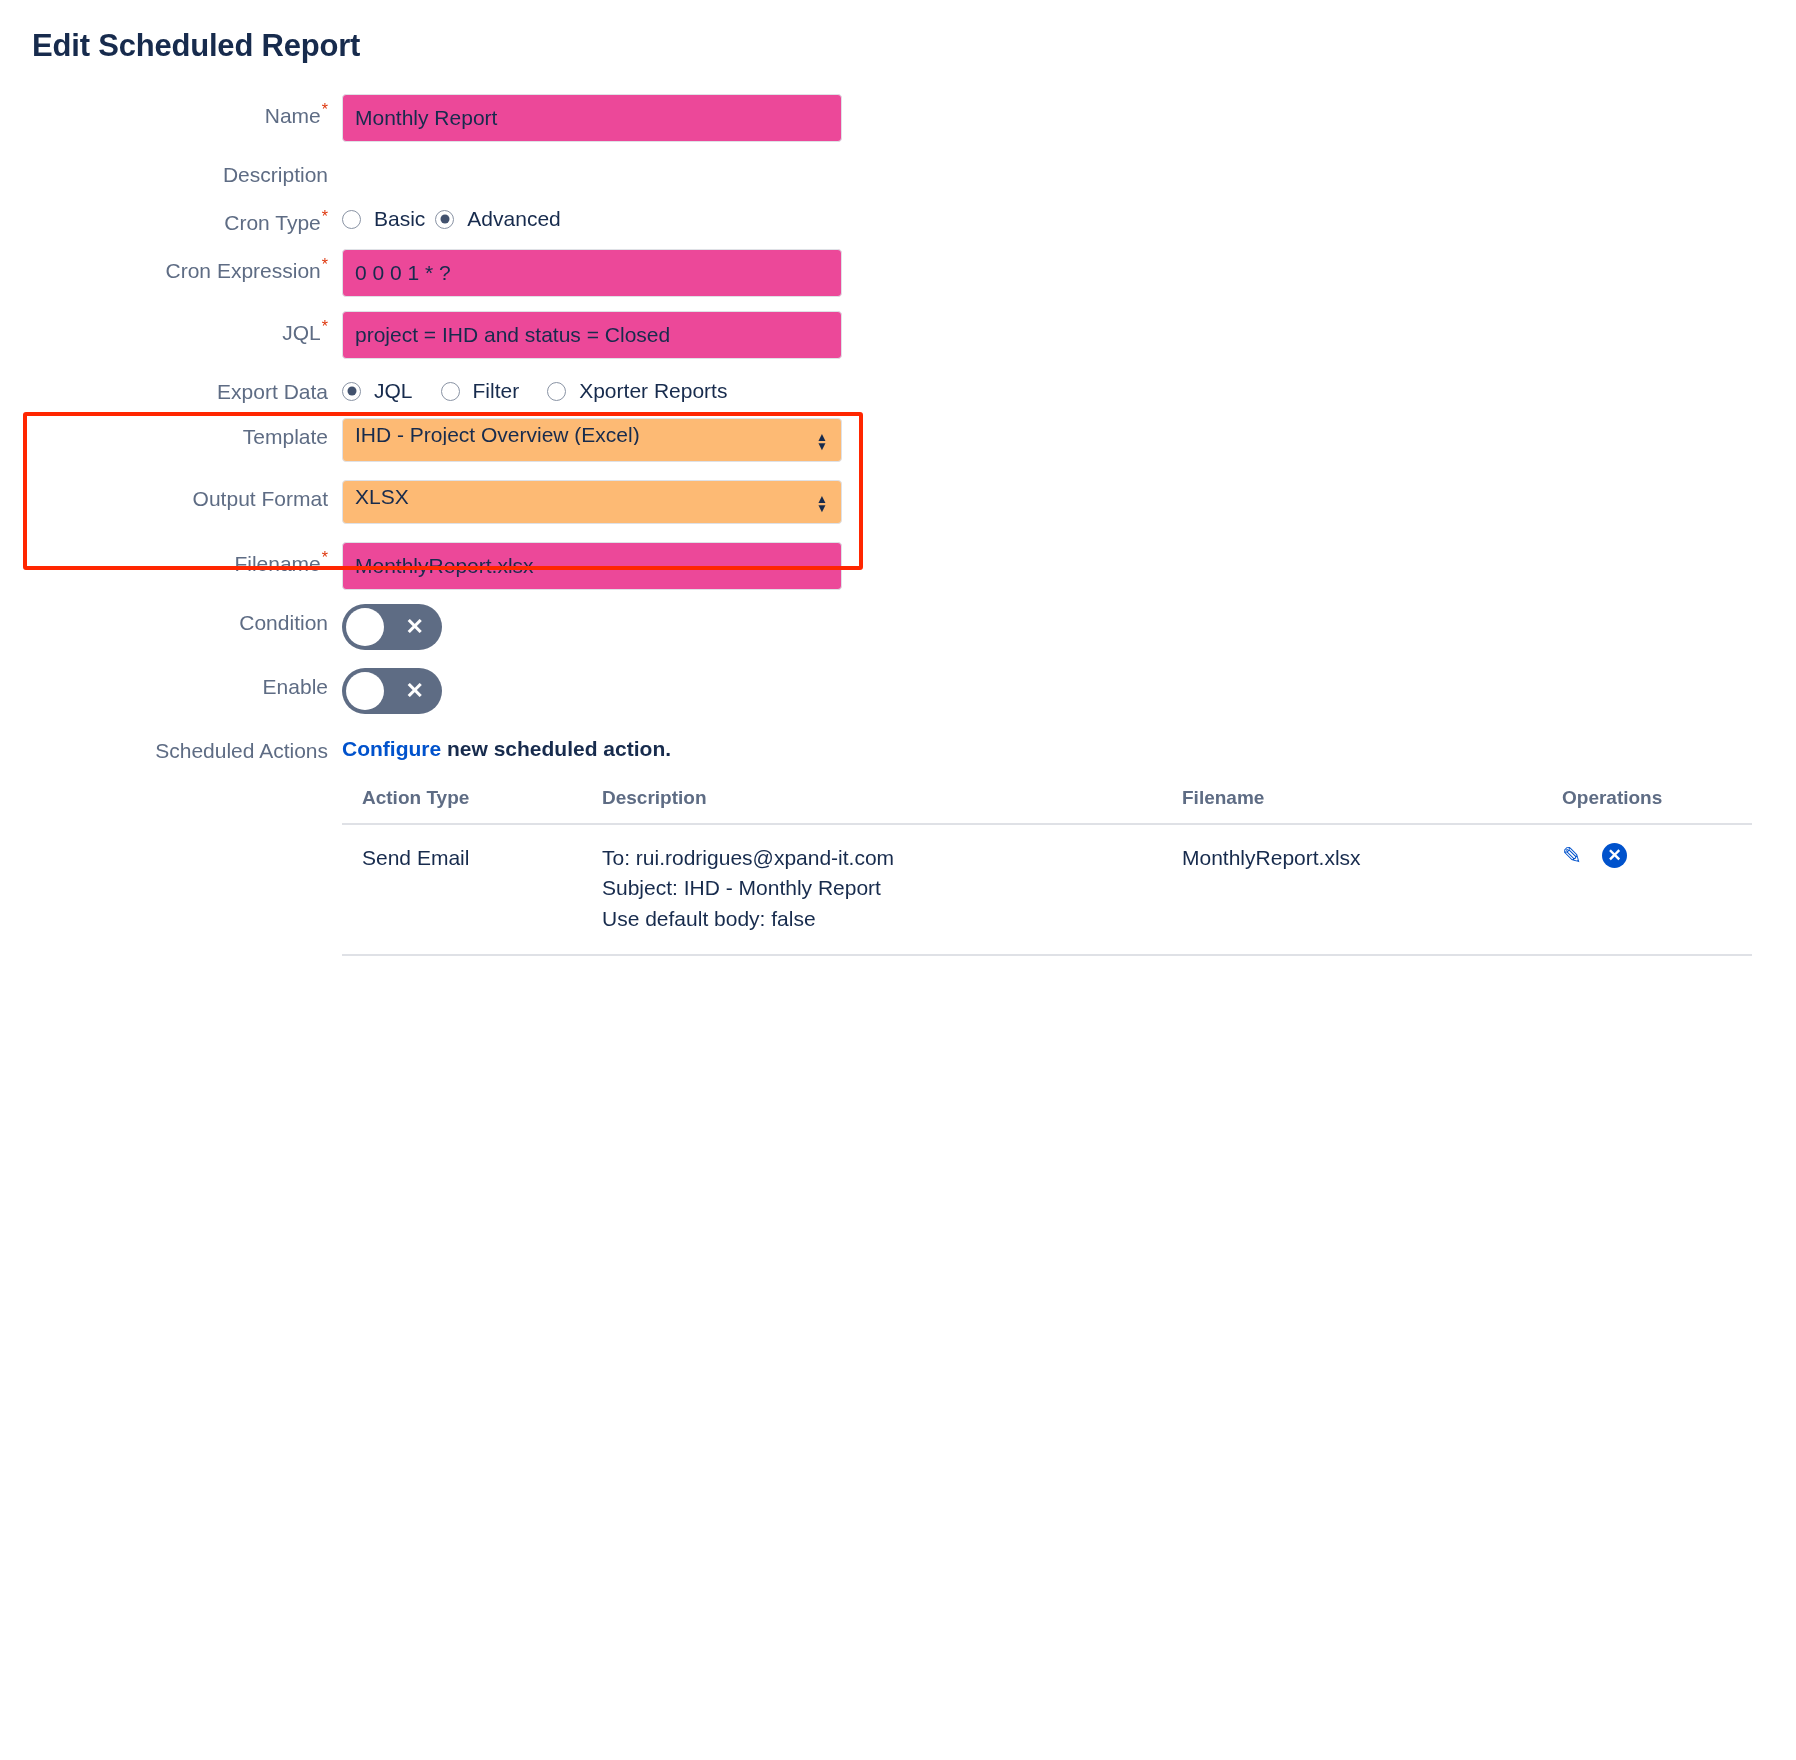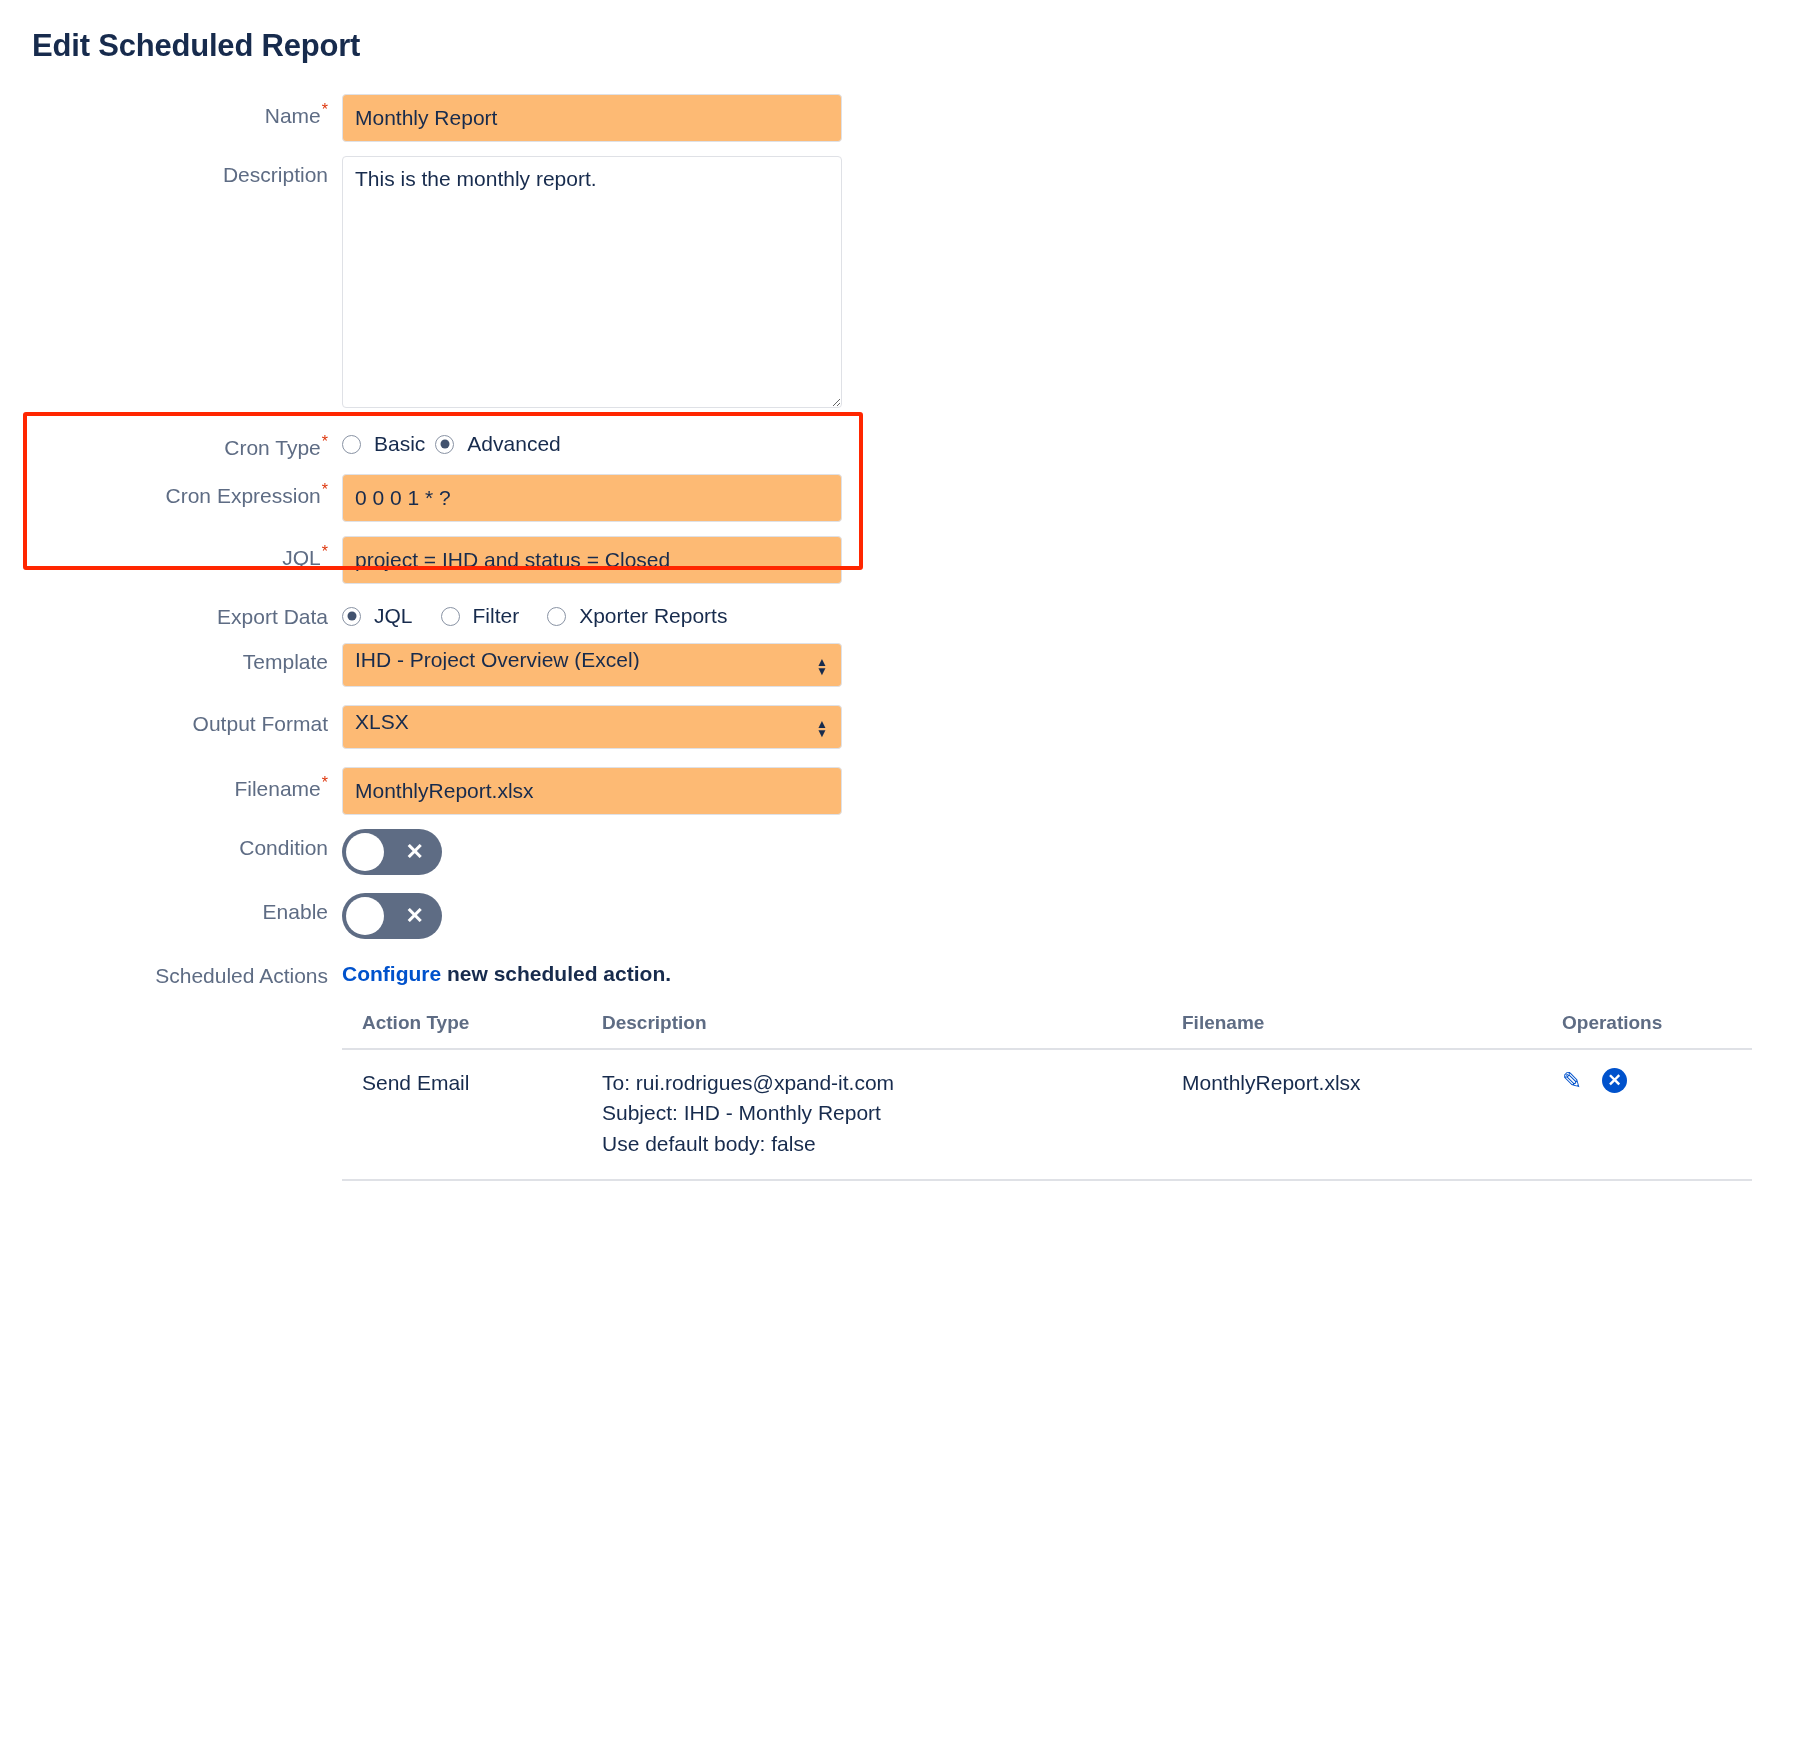--- a/index.html
+++ b/index.html
@@ -53,21 +53,21 @@
   }
   input.txt {
     width: 500px;
     height: 48px;
     border: 1.5px solid #dfe1e6;
     border-radius: 4px;
     padding: 4px 12px;
     font-size: 21px;
     color: #172b4d;
     font-family: "Liberation Sans", sans-serif;
-    background: #fdba74;
+    background: #ec4899;
     outline: none;
   }
   textarea.txtarea {
     width: 500px;
     height: 252px;
     border: 1.5px solid #dfe1e6;
     border-radius: 4px;
     padding: 8px 12px;
     font-size: 21px;
     color: #172b4d;
@@ -271,23 +271,20 @@
 
   <div class="form-row">
     <div class="form-label"><span>Name</span><span class="req">*</span></div>
     <div class="form-field">
       <input class="txt" type="text" value="Monthly Report" style="">
     </div>
   </div>
 
   <div class="form-row">
     <div class="form-label">Description</div>
-    <div class="form-field">
-      <textarea class="txtarea" style="">This is the monthly report.</textarea>
-    </div>
   </div>
 
   <div class="form-row row-anchor" id="cron-type-row">
     <div class="form-label"><span>Cron Type</span><span class="req">*</span></div>
     <div class="form-field">
       <div class="radio-group">
         <label class="radio-item">
           <span class="radio-dot"></span>
           <span>Basic</span>
         </label>

